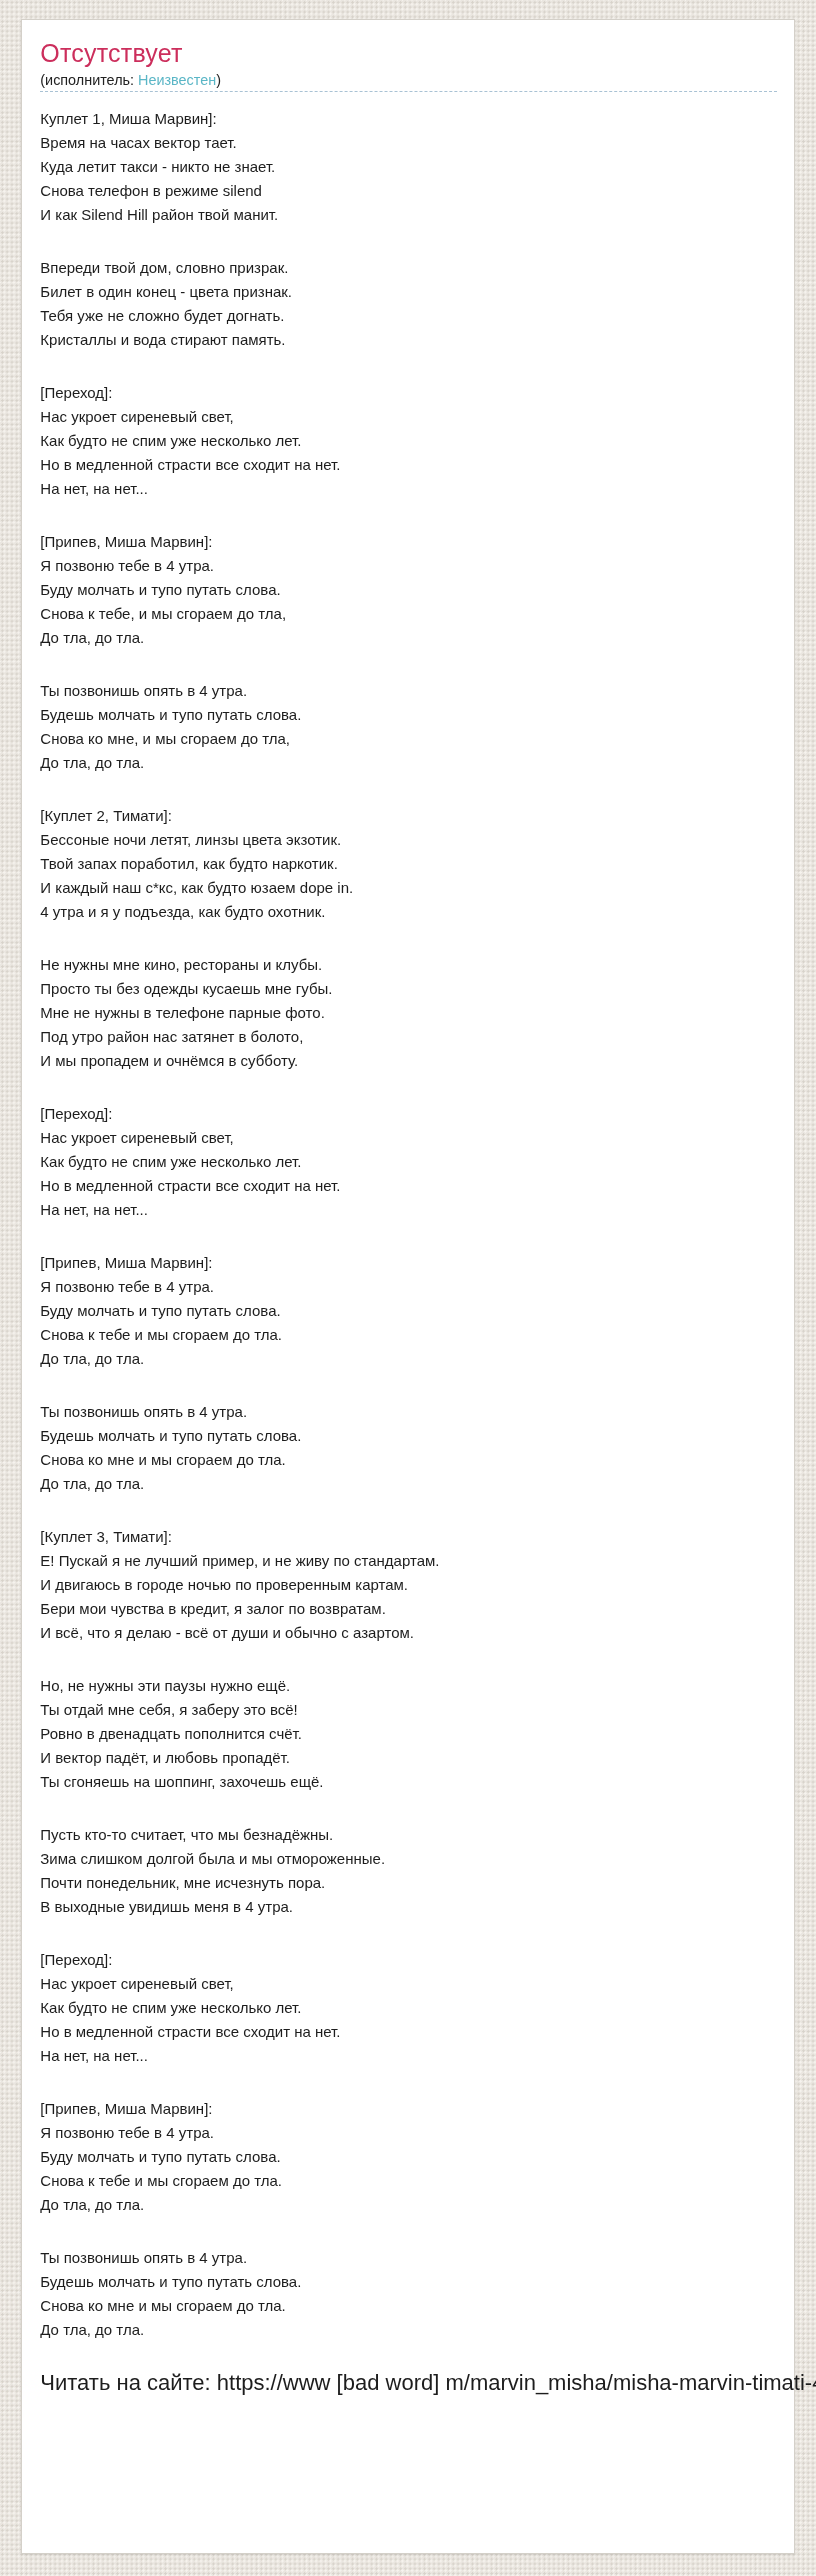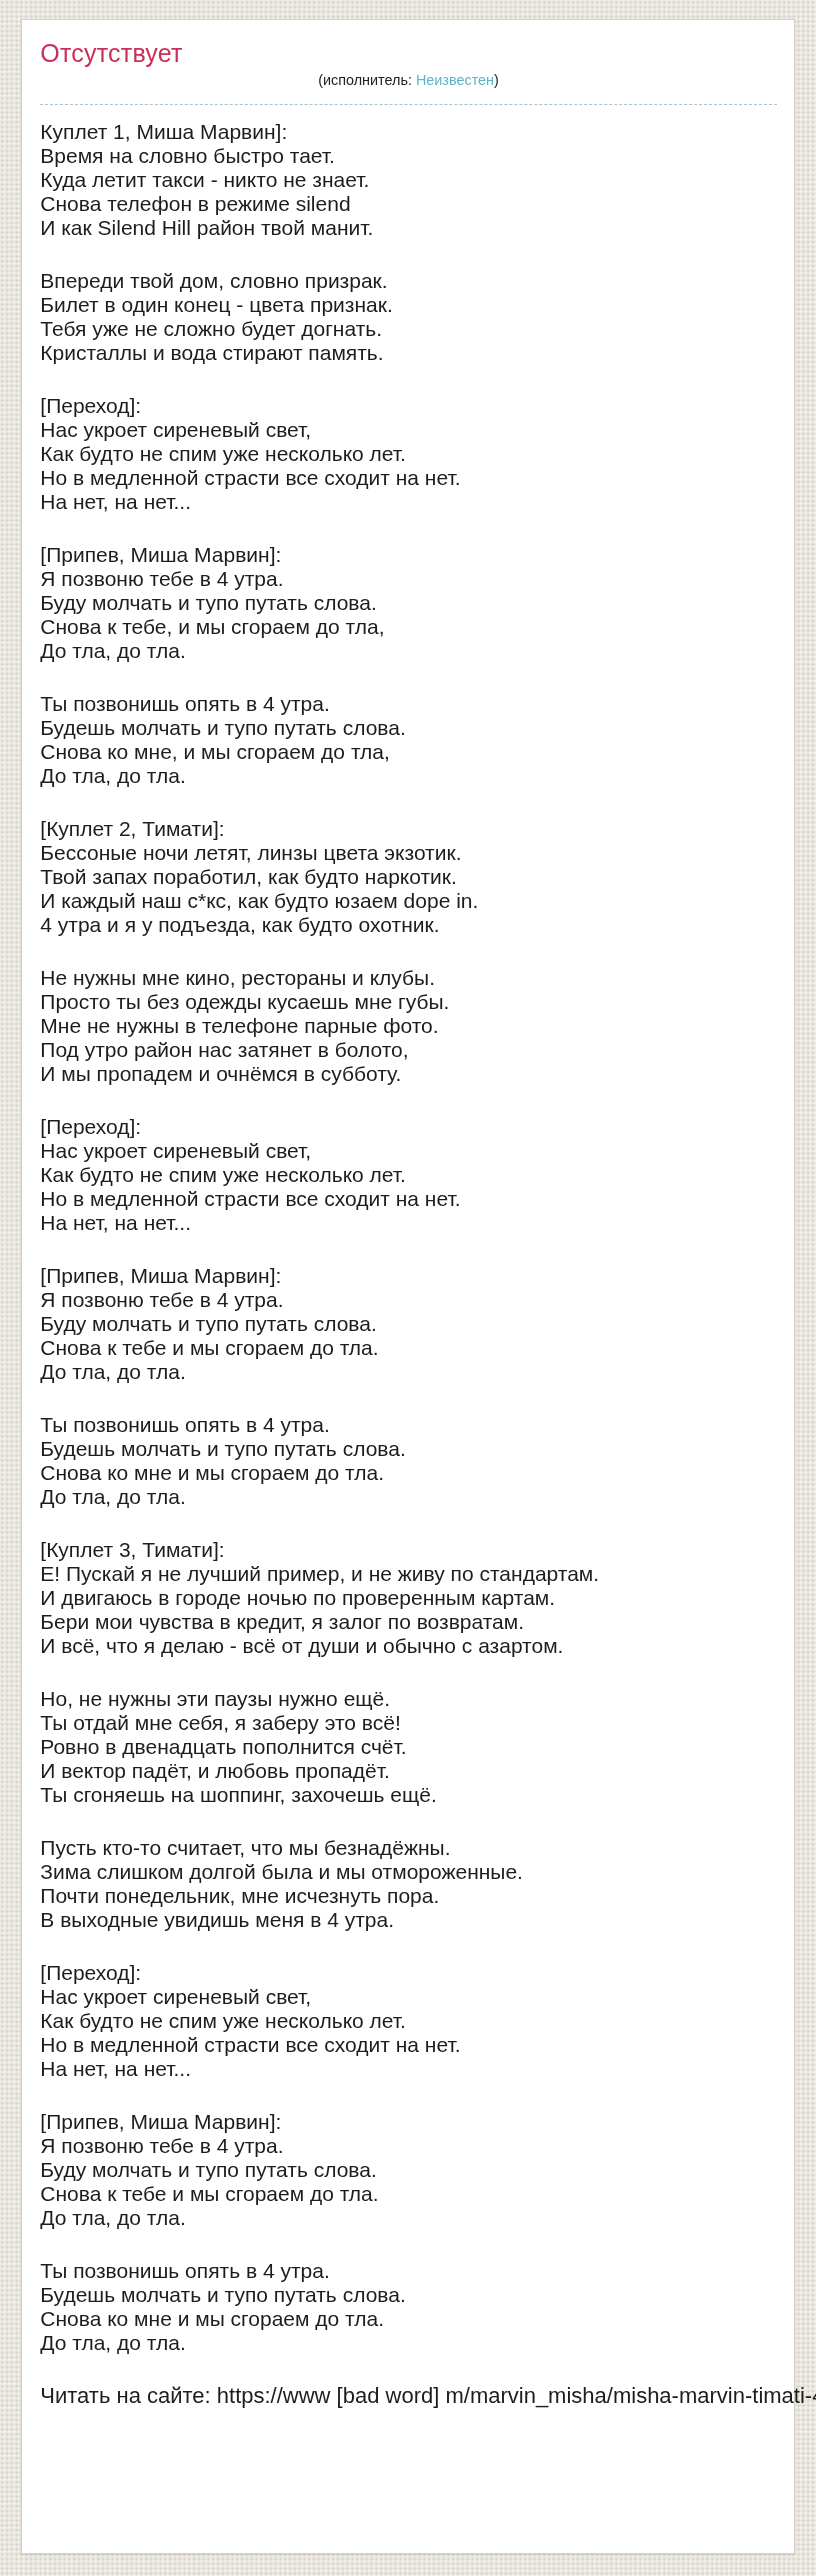--- a/index.html
+++ b/index.html
@@ -20,45 +20,44 @@
     border:1px solid #d4d0c9;
     box-shadow:0 1px 2.9px rgba(0,0,0,0.10);
     padding:15.4px 17.3px 25px 18.3px;
   }
   .page-title{
     font-size:25px;font-weight:normal;line-height:29px;
     margin:3.8px 0 2.9px 0;letter-spacing:0.2px;
   }
   .subtitle{
     font-size:14.4px;line-height:18.3px;color:#222222;
-    padding-bottom:15px;margin:0;
+    padding-bottom:2px;margin:0;
     border-bottom:1px dashed #a9c2d4;
-    text-align:center;
   }
   .artist-link{text-decoration:none;cursor:pointer;}
   .lyrics{
     margin-top:14.4px;
-    font-size:21px;line-height:24px;color:#1d1d1d;
+    font-size:15px;line-height:24px;color:#1d1d1d;
   }
   .stanza{margin:0 0 29px 0;}
   .footer-line{
     font-size:22px;line-height:24px;color:#1d1d1d;
     white-space:nowrap;margin:0;
   }
 </style>
 </head>
 <body>
 
 <div class="card">
   <h1 class="page-title" style="color: rgb(204, 46, 92);">Отсутствует</h1>
 
   <p class="subtitle"><span>(исполнитель:</span> <a class="artist-link" style="color: rgb(90, 182, 198);">Неизвестен</a><span>)</span></p>
 
   <div class="lyrics">
-      <p class="stanza"><span>Куплет 1, Миша Марвин]:</span><br><span>Время на словно быстро тает.</span><br><span>Куда летит такси - никто не знает.</span><br><span>Снова телефон в режиме silend</span><br><span>И как Silend Hill район твой манит.</span></p>
+      <p class="stanza"><span>Куплет 1, Миша Марвин]:</span><br><span>Время на часах вектор тает.</span><br><span>Куда летит такси - никто не знает.</span><br><span>Снова телефон в режиме silend</span><br><span>И как Silend Hill район твой манит.</span></p>
       <p class="stanza"><span>Впереди твой дом, словно призрак.</span><br><span>Билет в один конец - цвета признак.</span><br><span>Тебя уже не сложно будет догнать.</span><br><span>Кристаллы и вода стирают память.</span></p>
       <p class="stanza"><span>[Переход]:</span><br><span>Нас укроет сиреневый свет,</span><br><span>Как будто не спим уже несколько лет.</span><br><span>Но в медленной страсти все сходит на нет.</span><br><span>На нет, на нет...</span></p>
       <p class="stanza"><span>[Припев, Миша Марвин]:</span><br><span>Я позвоню тебе в 4 утра.</span><br><span>Буду молчать и тупо путать слова.</span><br><span>Снова к тебе, и мы сгораем до тла,</span><br><span>До тла, до тла.</span></p>
       <p class="stanza"><span>Ты позвонишь опять в 4 утра.</span><br><span>Будешь молчать и тупо путать слова.</span><br><span>Снова ко мне, и мы сгораем до тла,</span><br><span>До тла, до тла.</span></p>
       <p class="stanza"><span>[Куплет 2, Тимати]:</span><br><span>Бессоные ночи летят, линзы цвета экзотик.</span><br><span>Твой запах поработил, как будто наркотик.</span><br><span>И каждый наш с*кс, как будто юзаем dope in.</span><br><span>4 утра и я у подъезда, как будто охотник.</span></p>
       <p class="stanza"><span>Не нужны мне кино, рестораны и клубы.</span><br><span>Просто ты без одежды кусаешь мне губы.</span><br><span>Мне не нужны в телефоне парные фото.</span><br><span>Под утро район нас затянет в болото,</span><br><span>И мы пропадем и очнёмся в субботу.</span></p>
       <p class="stanza"><span>[Переход]:</span><br><span>Нас укроет сиреневый свет,</span><br><span>Как будто не спим уже несколько лет.</span><br><span>Но в медленной страсти все сходит на нет.</span><br><span>На нет, на нет...</span></p>
       <p class="stanza"><span>[Припев, Миша Марвин]:</span><br><span>Я позвоню тебе в 4 утра.</span><br><span>Буду молчать и тупо путать слова.</span><br><span>Снова к тебе и мы сгораем до тла.</span><br><span>До тла, до тла.</span></p>
       <p class="stanza"><span>Ты позвонишь опять в 4 утра.</span><br><span>Будешь молчать и тупо путать слова.</span><br><span>Снова ко мне и мы сгораем до тла.</span><br><span>До тла, до тла.</span></p>
       <p class="stanza"><span>[Куплет 3, Тимати]:</span><br><span>Е! Пускай я не лучший пример, и не живу по стандартам.</span><br><span>И двигаюсь в городе ночью по проверенным картам.</span><br><span>Бери мои чувства в кредит, я залог по возвратам.</span><br><span>И всё, что я делаю - всё от души и обычно с азартом.</span></p>

